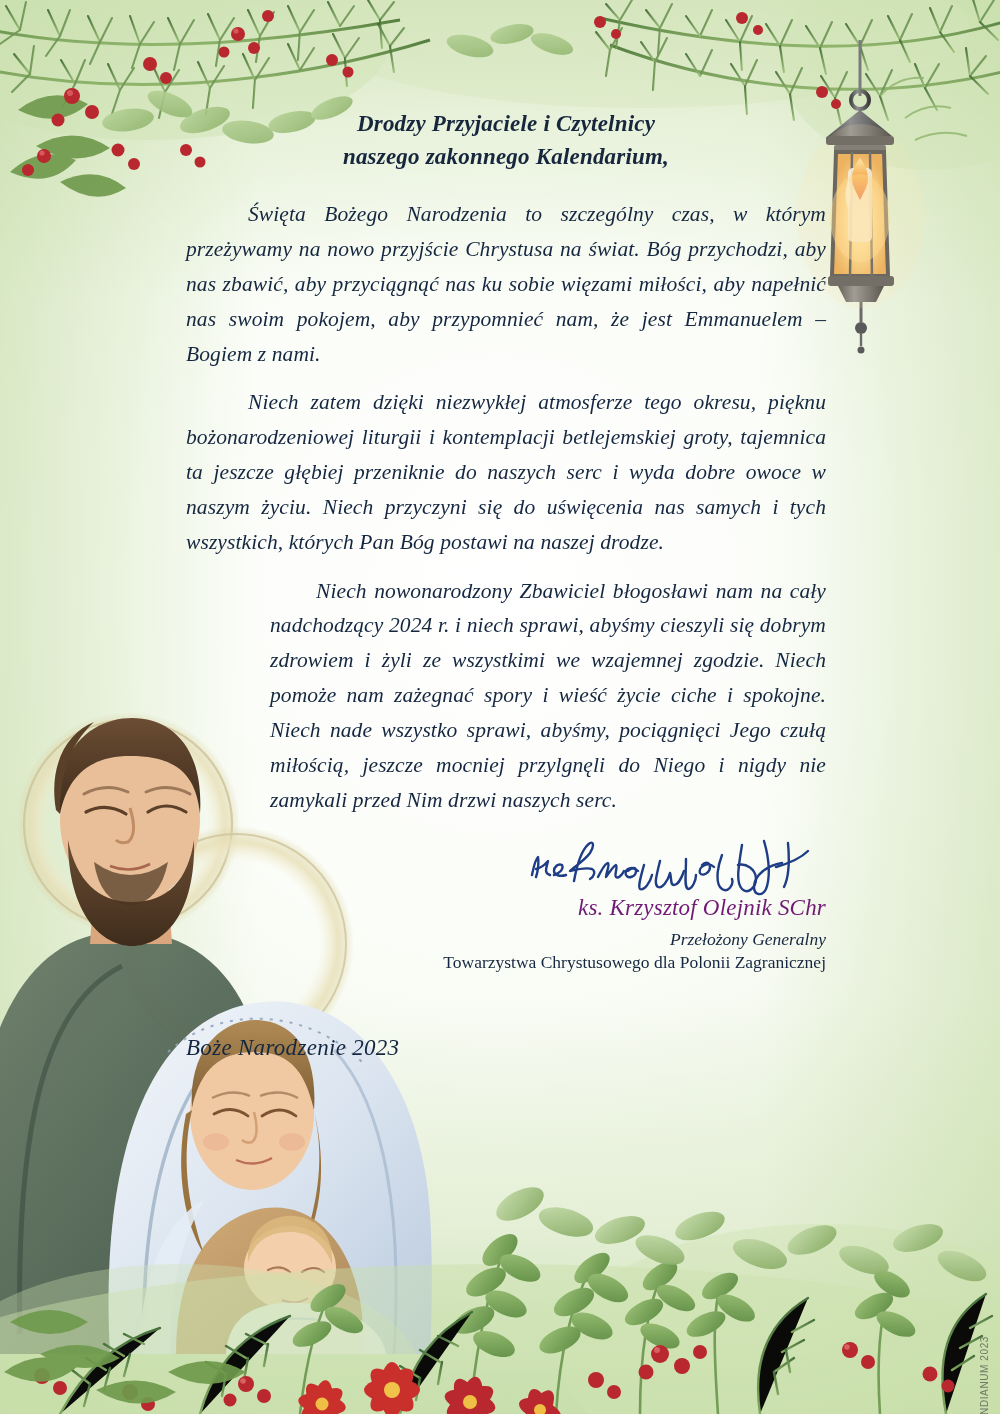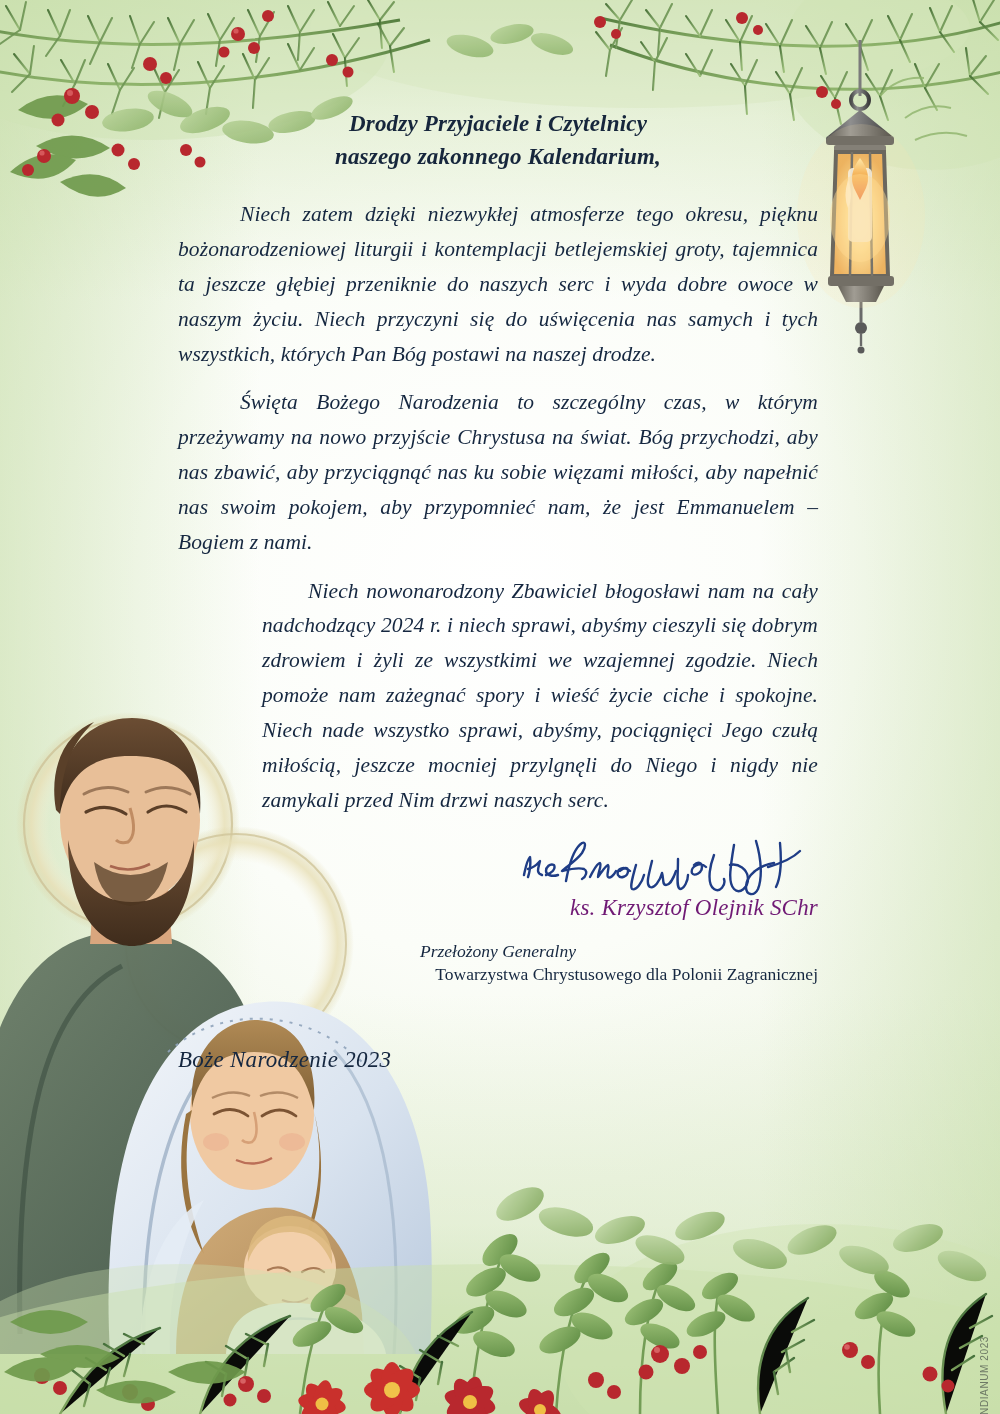--- a/index.html
+++ b/index.html
@@ -65,21 +65,21 @@
     position: absolute;
     right: 58px;
     top: 40px;
     width: 160px;
     height: 360px;
   }
 
   
   .letter {
     position: absolute;
-    left: 178px;
+    left: 186px;
     top: 108px;
     width: 640px;
     color: #14263f;
   }
   .salutation {
     text-align: center;
     font-weight: bold;
     font-style: italic;
     font-size: 23px;
     line-height: 1.42;
@@ -122,22 +122,21 @@
     font-style: italic;
     font-size: 23px;
     color: #701a75;
     letter-spacing: 0.2px;
     margin: 0;
   }
   .sign-role1 {
     font-style: italic;
     font-size: 17.5px;
     color: #152740;
-    margin: 20px 0 0 0;
-    text-align: center;
+    margin: 8px 0 0 0;
   }
   .sign-role2 {
     font-size: 17.5px;
     color: #152740;
     margin: 2px 0 0 0;
   }
   .occasion {
     margin-top: 62px;
     font-style: italic;
     font-size: 23px;
@@ -721,22 +720,22 @@
     </svg>
   </div>
 
   <div class="letter">
 
     <div class="salutation">
       <span>Drodzy Przyjaciele i Czytelnicy</span>
       <span class="line2">naszego zakonnego Kalendarium,</span>
     </div>
 
+    <p class="para p1">Święta Bożego Narodzenia to szczególny czas, w którym przeżywamy na nowo przyjście Chrystusa na świat. Bóg przychodzi, aby nas zbawić, aby przyciągnąć nas ku sobie więzami miłości, aby napełnić nas swoim pokojem, aby przypomnieć nam, że jest Emmanuelem – Bogiem z nami.</p>
     <p class="para p2">Niech zatem dzięki niezwykłej atmosferze tego okresu, pięknu bożonarodzeniowej liturgii i kontemplacji betlejemskiej groty, tajemnica ta jeszcze głębiej przeniknie do naszych serc i wyda dobre owoce w naszym życiu. Niech przyczyni się do uświęcenia nas samych i tych wszystkich, których Pan Bóg postawi na naszej drodze.</p>
-    <p class="para p1">Święta Bożego Narodzenia to szczególny czas, w którym przeżywamy na nowo przyjście Chrystusa na świat. Bóg przychodzi, aby nas zbawić, aby przyciągnąć nas ku sobie więzami miłości, aby napełnić nas swoim pokojem, aby przypomnieć nam, że jest Emmanuelem – Bogiem z nami.</p>
     <p class="para p3">Niech nowonarodzony Zbawiciel błogosławi nam na cały nadchodzący 2024 r. i niech sprawi, abyśmy cieszyli się dobrym zdrowiem i żyli ze wszystkimi we wzajemnej zgodzie. Niech pomoże nam zażegnać spory i wieść życie ciche i spokojne. Niech nade wszystko sprawi, abyśmy, pociągnięci Jego czułą miłością, jeszcze mocniej przylgnęli do Niego i nigdy nie zamykali przed Nim drzwi naszych serc.</p>
 
     <div class="signature-block">
       <span class="signature-glyph">
         <svg width="300" height="70" viewBox="0 0 300 70">
           <g fill="none" stroke="#1f3d86" stroke-width="2.4" stroke-linecap="round" stroke-linejoin="round">
             <path d="M6 44 c 2 -10 4 -16 6 -18 c 1 8 0 14 -2 20"></path>
             <path d="M10 38 c 8 -2 10 -6 12 -8 c -2 8 -4 12 2 14"></path>
             <path d="M28 44 c 6 -2 10 -6 8 -10 c -4 -2 -8 2 -8 6 c 0 4 6 6 12 4"></path>
             <path d="M48 50 c 4 -22 10 -34 16 -38 c 4 -2 4 4 0 10 c -6 8 -16 14 -20 18 c 8 -2 16 -4 22 -2 c 4 2 2 8 -2 10"></path>

